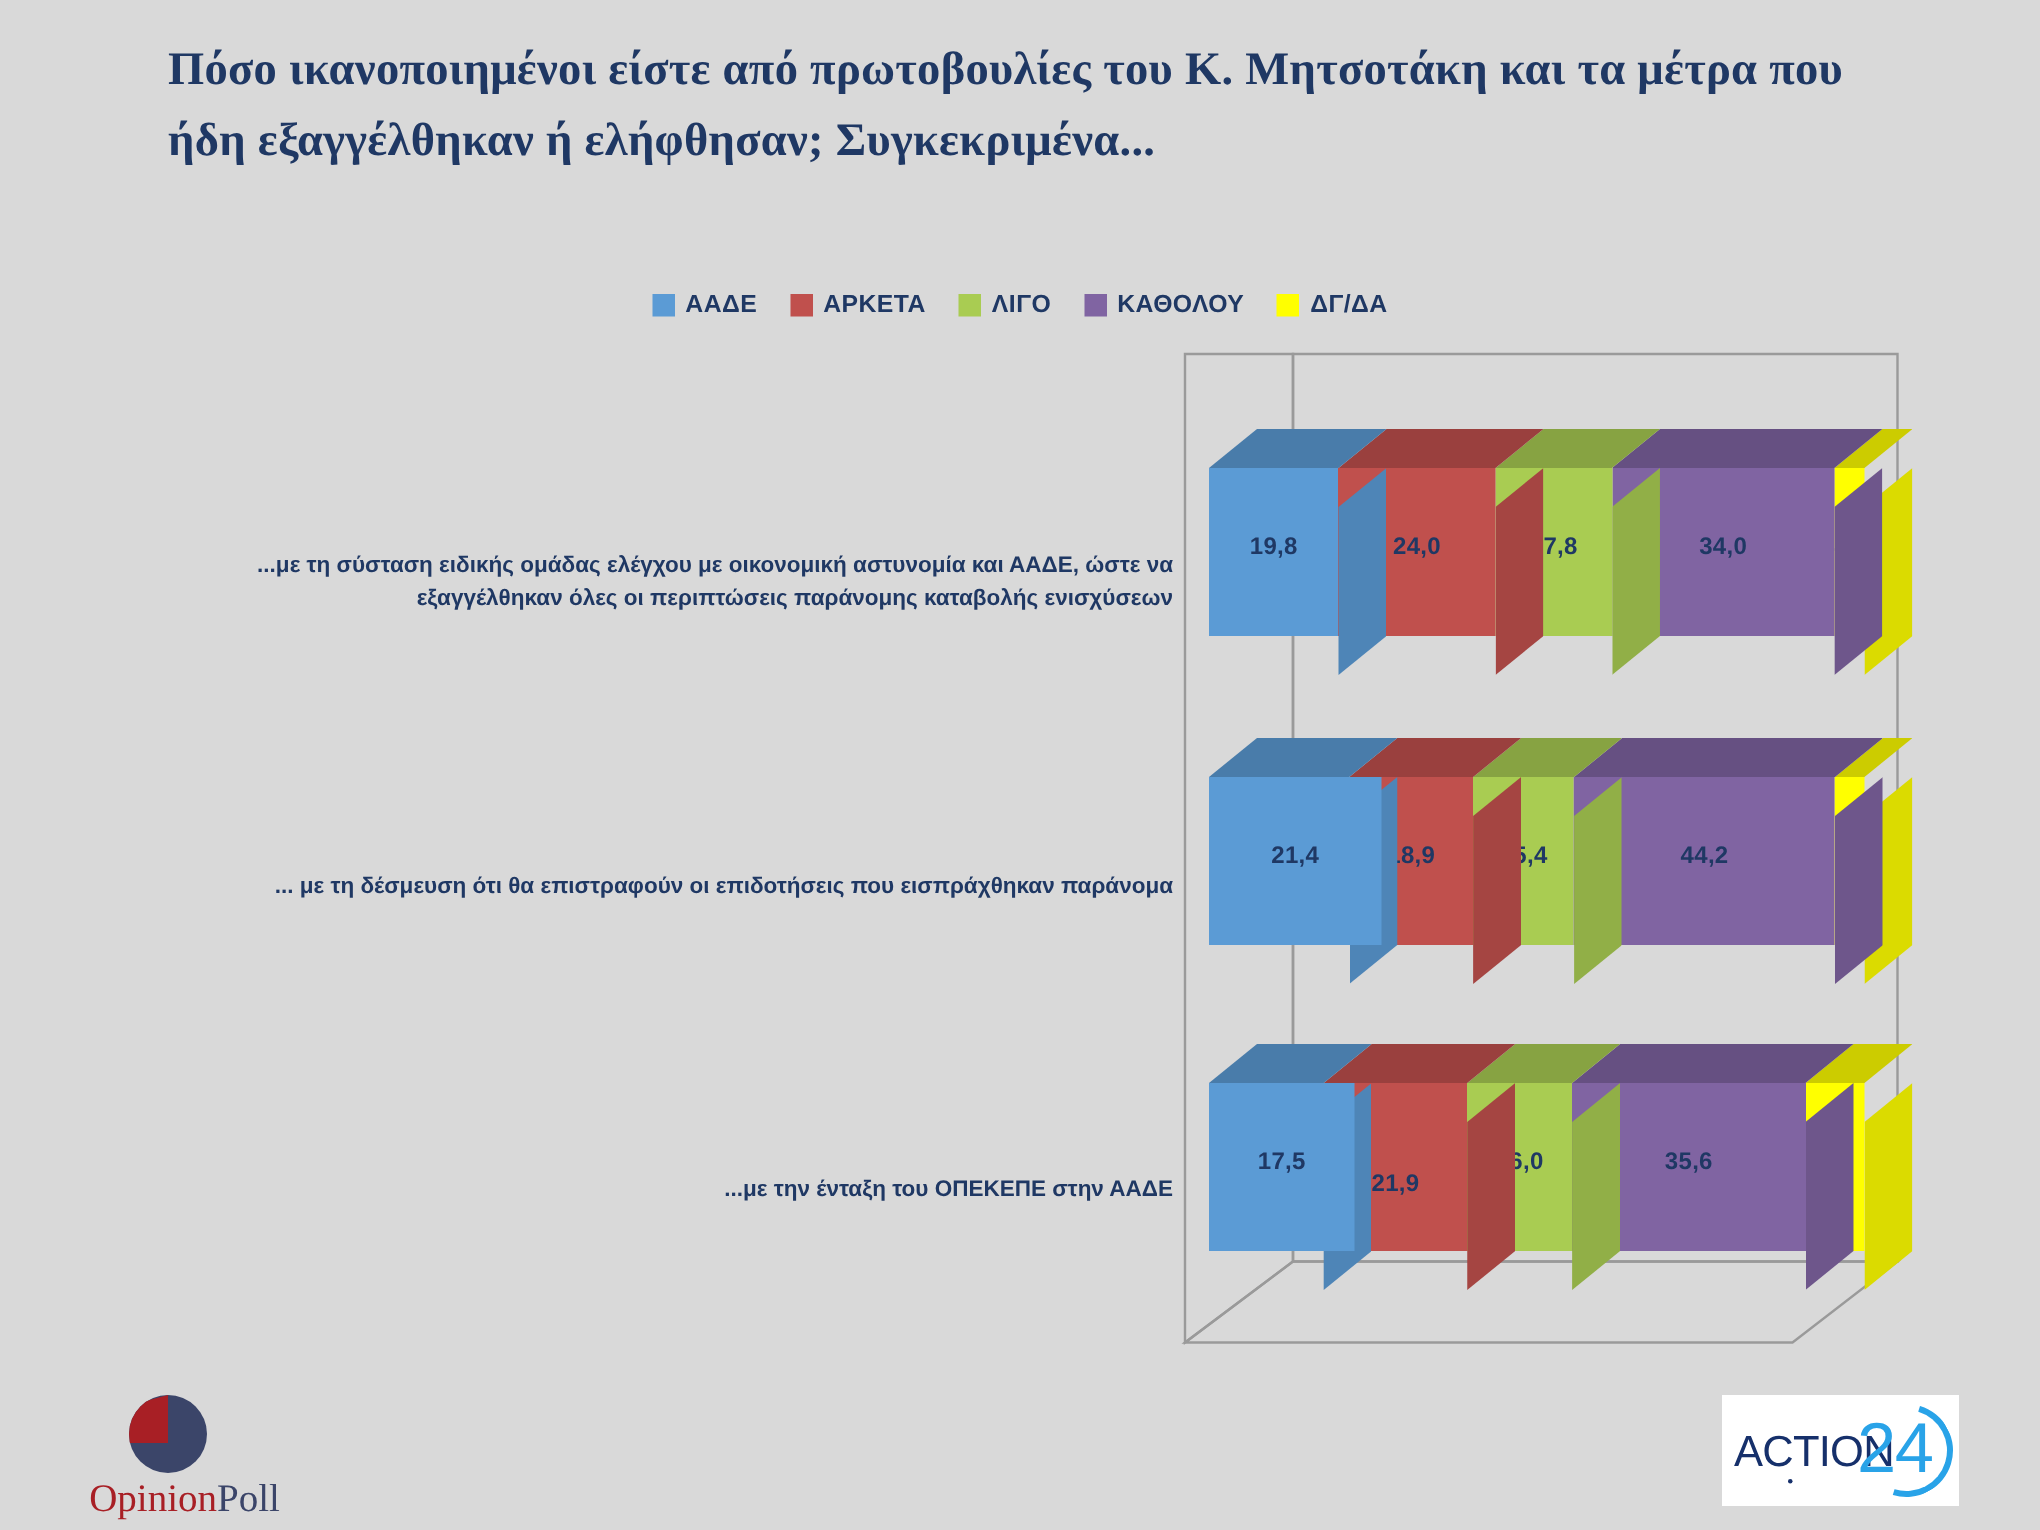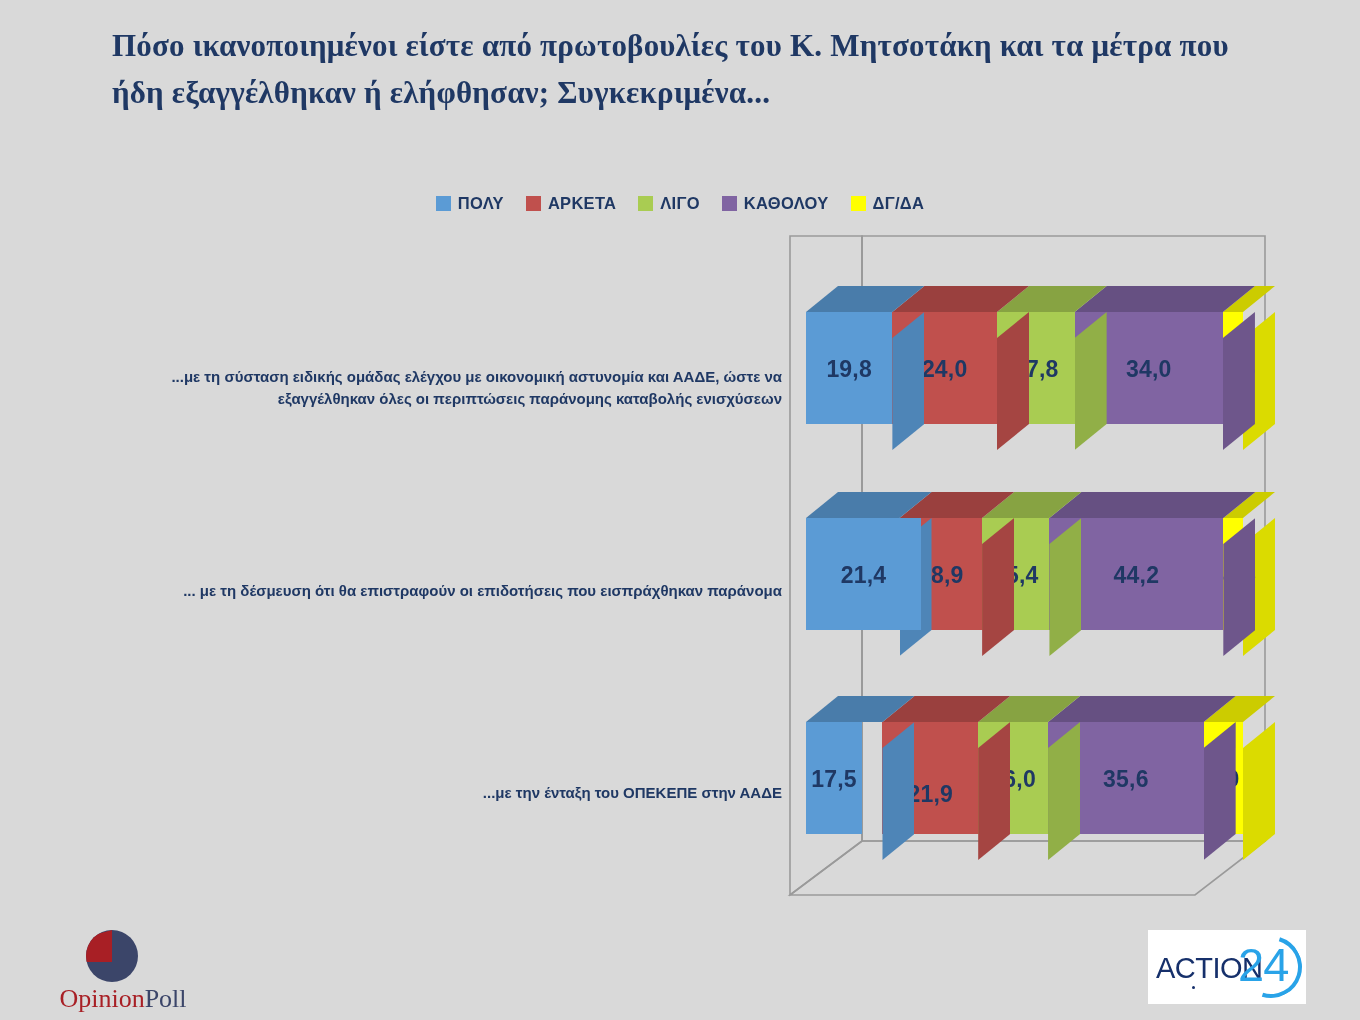--- a/index.html
+++ b/index.html
@@ -97,21 +97,21 @@
   }
   .seg .side {
     position: absolute;
     top: 0;
     height: 100%;
   }
   .seg .val {
     position: absolute;
     left: 0; right: 0;
     text-align: center;
-    font-size: 23px;
+    font-size: 16px;
     font-weight: bold;
     color: #1f3864;
     z-index: 6;
     letter-spacing: 0.2px;
   }
 
   
   #logo-op {
     position: absolute;
     left: 38px; top: 928px;
@@ -197,21 +197,21 @@
 </head>
 <body>
 
 <div id="slide">
 
   <div id="title">Πόσο ικανοποιημένοι είστε από πρωτοβουλίες του Κ. Μητσοτάκη και τα μέτρα που ήδη εξαγγέλθηκαν ή ελήφθησαν; Συγκεκριμένα...</div>
 
   <div id="legend">
     <div class="legend-item">
       <span class="legend-swatch" style="background:#5B9BD5"></span>
-      <span class="legend-label">ΠΟΛΥ</span>
+      <span class="legend-label">ΑΑΔΕ</span>
     </div>
     <div class="legend-item">
       <span class="legend-swatch" style="background:#C0504D"></span>
       <span class="legend-label">ΑΡΚΕΤΑ</span>
     </div>
     <div class="legend-item">
       <span class="legend-swatch" style="background:#A9CC52"></span>
       <span class="legend-label">ΛΙΓΟ</span>
     </div>
     <div class="legend-item">
@@ -322,21 +322,21 @@
           <div class="top" style="top: -26px; height: 26px; width: 101.92px; background: rgb(135, 163, 66); clip-path: polygon(31.3972% 0%, 100% 0%, 68.6028% 100%, 0% 100%);"></div>
           <div class="front" style="background: rgb(169, 204, 82);"></div>
           <div class="val" style="top: 44px;">16,0</div>
         </div>
         <div class="seg" style="left: 76.475px; width: 95.703px; z-index: 9;">
           <div class="side" style="left: 95.703px; width: 32px; background: rgb(165, 69, 66); clip-path: polygon(0% 18.8406%, 100% 0%, 100% 81.1594%, 0% 100%); height: 138px; top: 0px; transform: translateY(0px);"></div>
           <div class="top" style="top: -26px; height: 26px; width: 127.703px; background: rgb(154, 64, 62); clip-path: polygon(25.0581% 0%, 100% 0%, 74.9419% 100%, 0% 100%);"></div>
           <div class="front" style="background: rgb(192, 80, 77);"></div>
           <div class="val" style="top: 59px;">21,9</div>
         </div>
-        <div class="seg" style="left: 0px; width: 56px; z-index: 10;">
+        <div class="seg" style="left: 0px; width: 97px; z-index: 10;">
           <div class="side" style="left: 76.475px; width: 32px; background: rgb(78, 133, 183); clip-path: polygon(0% 18.8406%, 100% 0%, 100% 81.1594%, 0% 100%); height: 138px; top: 0px; transform: translateY(0px);"></div>
           <div class="top" style="top: -26px; height: 26px; width: 108.475px; background: rgb(73, 124, 170); clip-path: polygon(29.4999% 0%, 100% 0%, 70.5001% 100%, 0% 100%);"></div>
           <div class="front" style="background: rgb(91, 155, 213);"></div>
           <div class="val" style="top: 44px;">17,5</div>
         </div>
       </div>
     </div>
 
   <div id="logo-op">
     <div id="op-pie">

